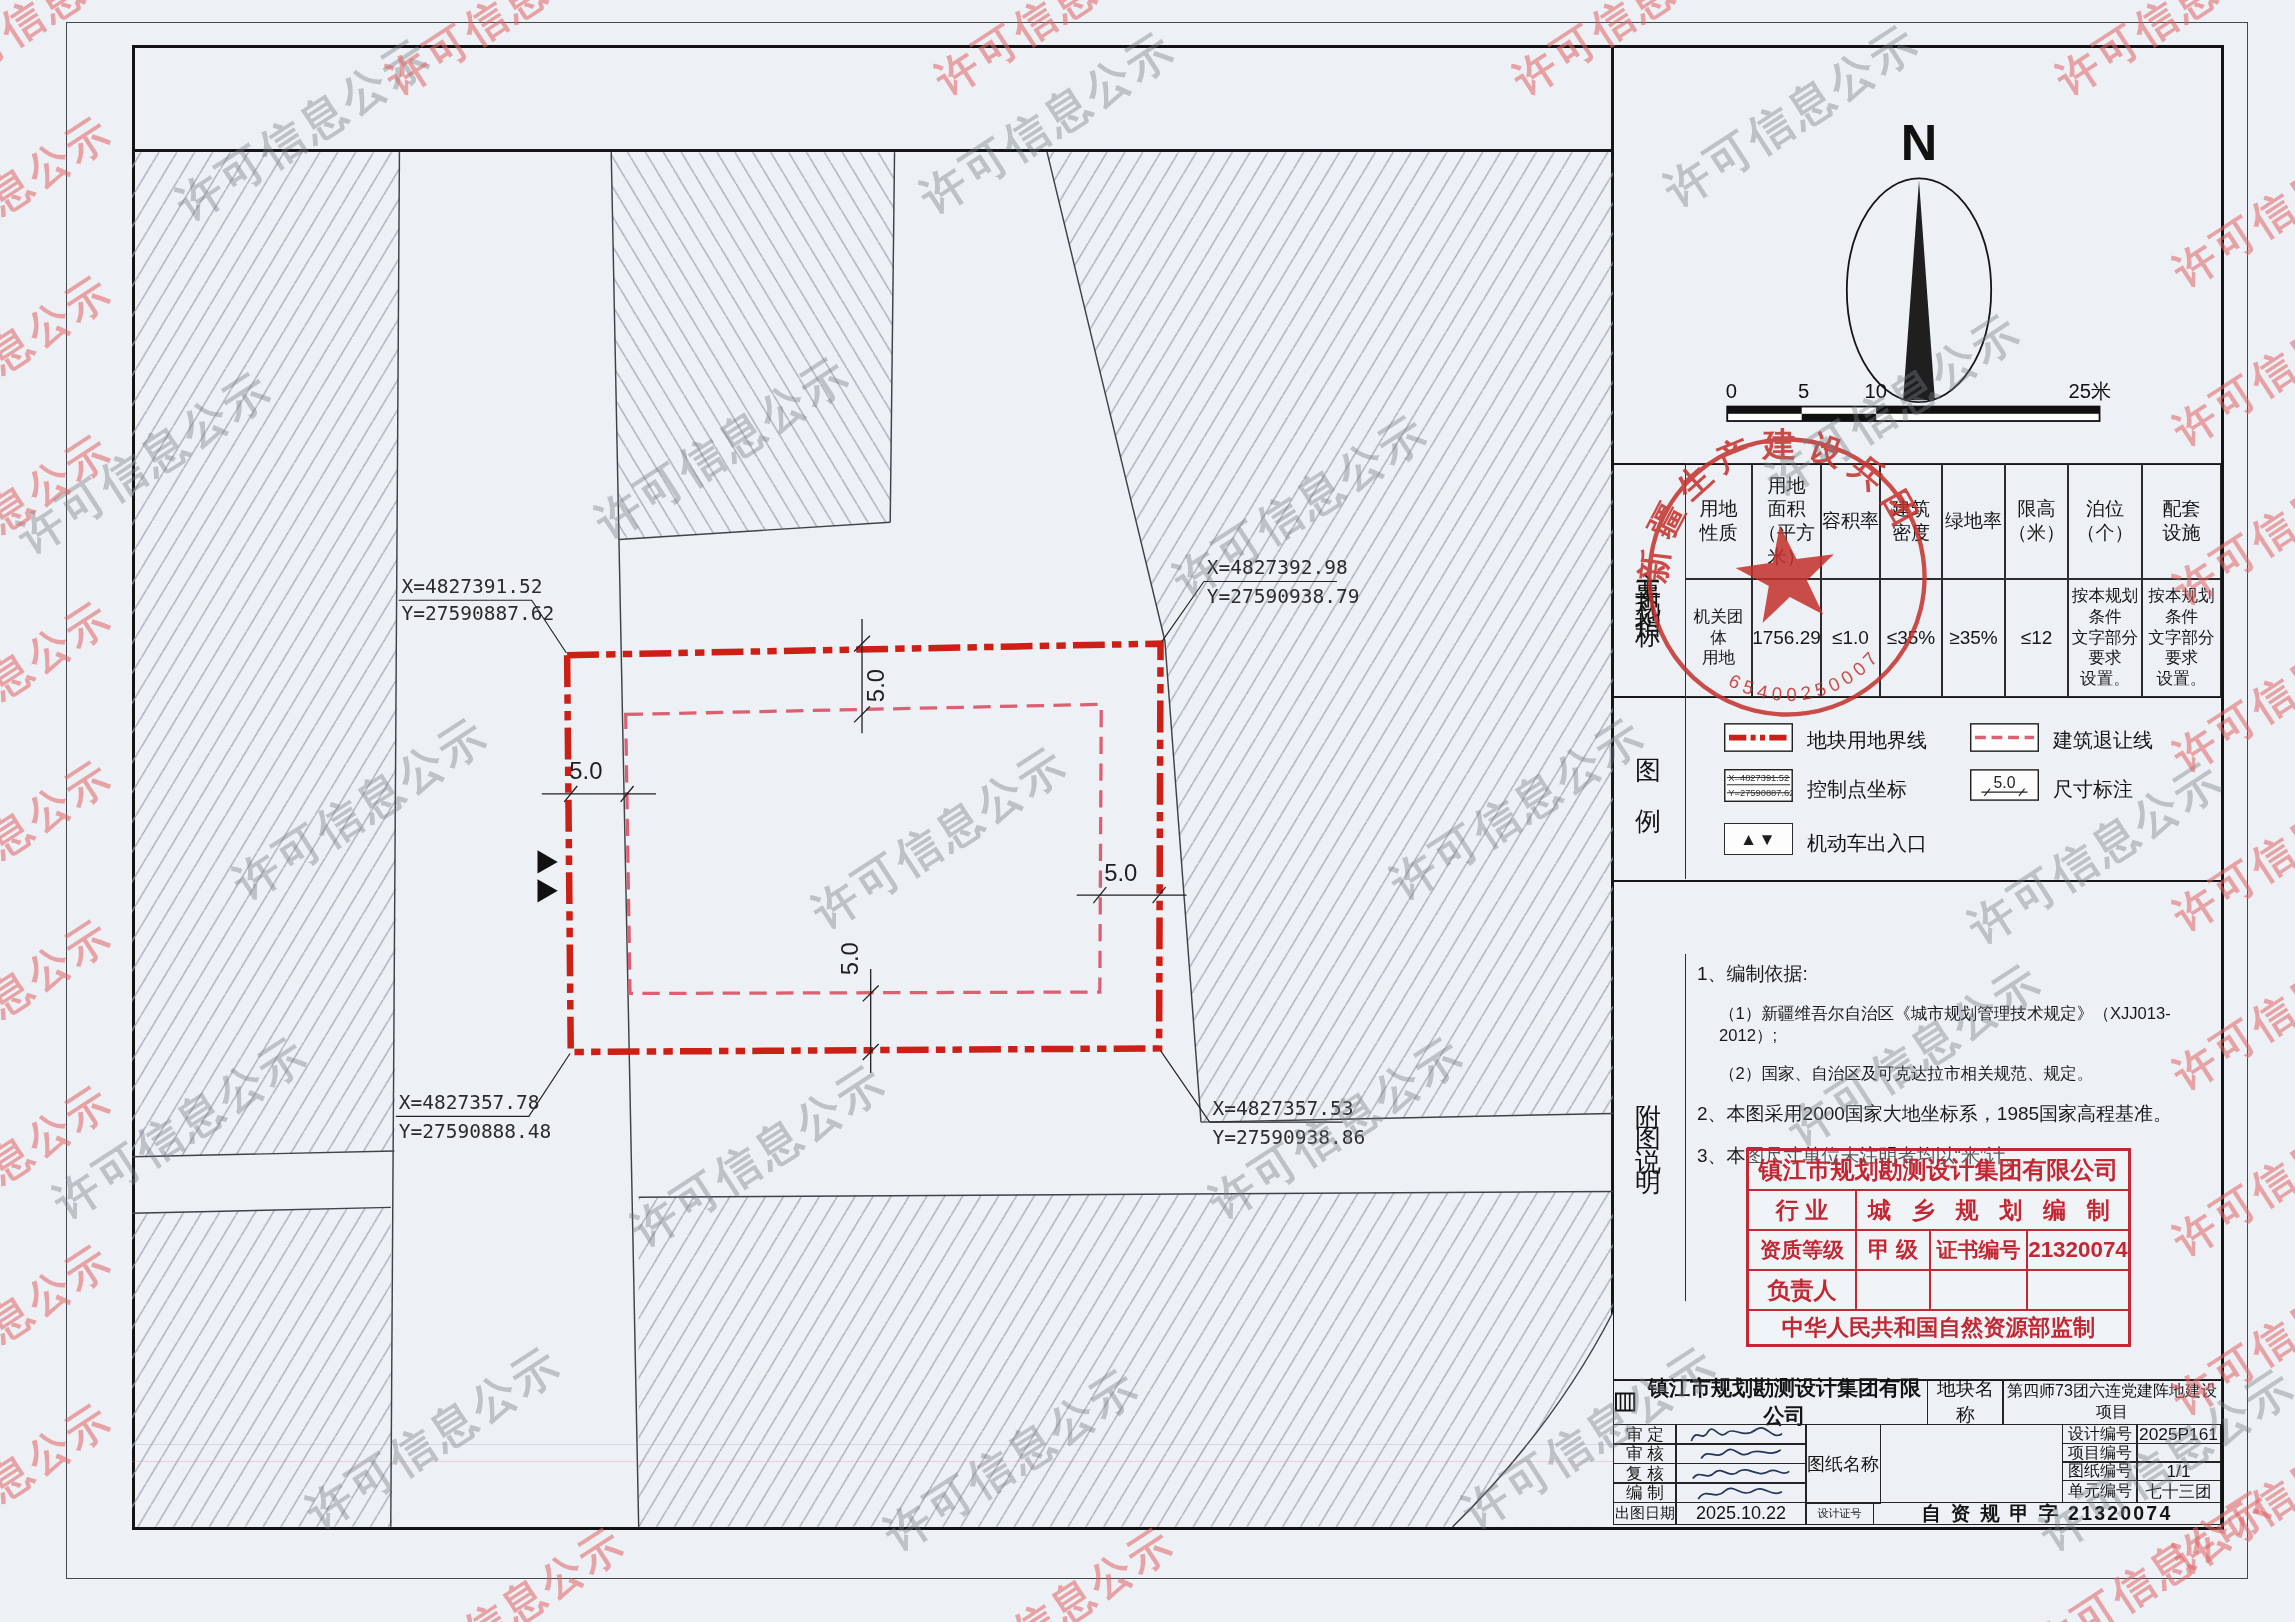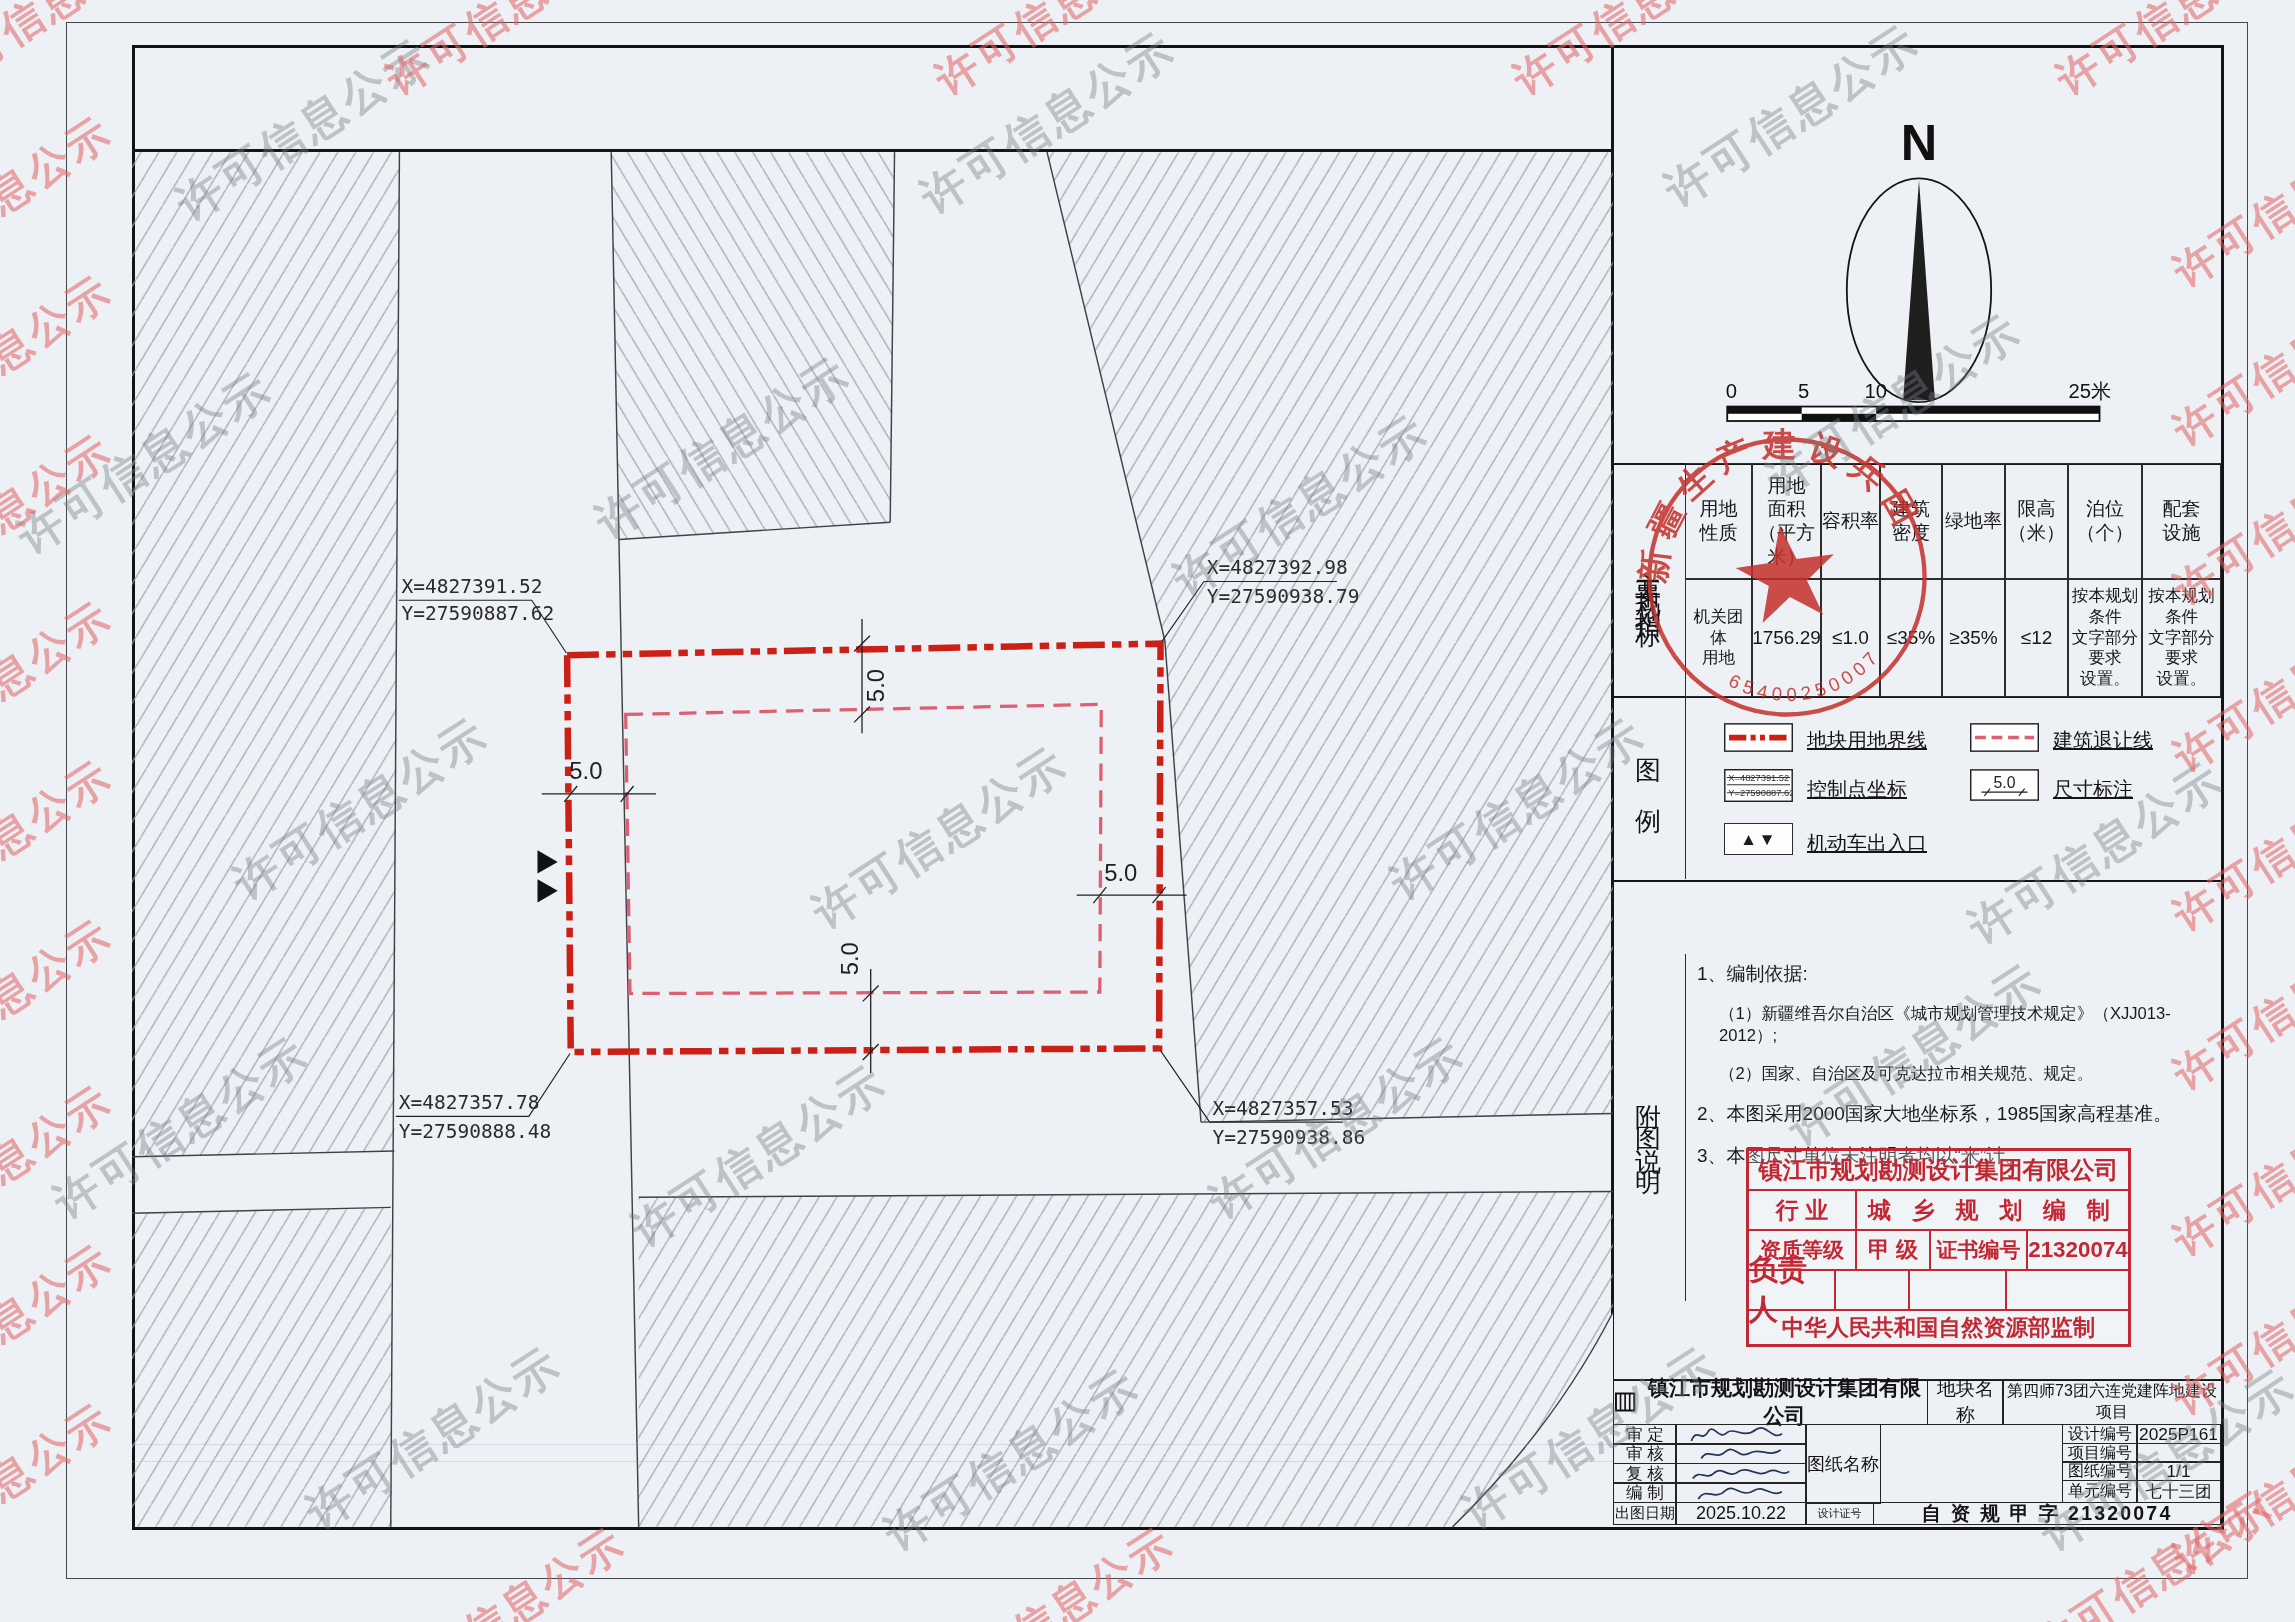--- a/index.html
+++ b/index.html
@@ -15,21 +15,21 @@
   .coord-label{font-family:"DejaVu Sans Mono","Liberation Mono",monospace;font-size:27px;fill:#2b2b2b;}
   .dim-text{font-size:33px;fill:#202020;}
   .vlabel{position:absolute;display:flex;align-items:center;justify-content:center;
           writing-mode:vertical-rl;text-orientation:upright;font-size:26px;color:#141414;}
   .cell{position:absolute;border:1.4px solid #2c2c2c;display:flex;align-items:center;justify-content:center;
         text-align:center;box-sizing:border-box;}
   .ind-table{position:absolute;left:1685px;top:463px;display:grid;
              grid-template-columns:67px 69px 59px 62px 63px 63px 74px 79px;grid-template-rows:116px 118px;}
   .ic{border:1.4px solid #2c2c2c;display:flex;align-items:center;justify-content:center;text-align:center;
       white-space:pre-line;font-size:19px;line-height:1.25;box-sizing:border-box;color:#161616;}
-  .legend-label{position:absolute;font-size:20px;color:#141414;text-decoration:underline;}
+  .legend-label{position:absolute;font-size:20px;color:#141414;}
   .notes{position:absolute;left:1697px;top:961px;width:523px;color:#1a1a1a;}
   .notes .n-main{font-size:19px;margin-bottom:16px;}
   .notes .n-sub{font-size:16.6px;margin:0 0 16px 22px;}
   .cert{position:absolute;left:1746px;top:1148px;width:379px;border:3.6px solid #c22834;background:rgba(255,255,255,.25);}
   .cert .crow{display:flex;border-bottom:2.2px solid #c22834;}
   .cert .crow:last-child{border-bottom:none;}
   .cert .ccell{border-right:2.2px solid #c22834;display:flex;align-items:center;justify-content:center;
                color:#c22834;font-weight:bold;box-sizing:border-box;}
   .cert .ccell:last-child{border-right:none;}
   .tb-cell{position:absolute;border:1.4px solid #242424;display:flex;align-items:center;box-sizing:border-box;
@@ -242,21 +242,21 @@
       <div class="ccell" style="width:108px;font-size:23px;">行  业</div>
       <div class="ccell" style="flex:1;font-size:23px;letter-spacing:7.2px;">城 乡 规 划 编 制</div>
     </div>
     <div class="crow" style="height:38px;">
       <div class="ccell" style="width:108px;font-size:21px;">资质等级</div>
       <div class="ccell" style="width:74px;font-size:22px;">甲 级</div>
       <div class="ccell" style="width:97px;font-size:21px;">证书编号</div>
       <div class="ccell" style="flex:1;font-size:22.4px;">21320074</div>
     </div>
     <div class="crow" style="height:38px;">
-      <div class="ccell" style="width:87px;font-size:29px;font-family:Liberation Serif, serif;">负责人</div>
+      <div class="ccell" style="width:108px;font-size:23px;font-family:Liberation Serif, serif;">负责人</div>
       <div class="ccell" style="width:74px;"></div>
       <div class="ccell" style="width:97px;"></div>
       <div class="ccell" style="flex:1;"></div>
     </div>
     <div class="crow" style="height:33px;">
       <div class="ccell" style="width:100%;font-size:22.4px;">中华人民共和国自然资源部监制</div>
     </div>
   </div>
 
   <div class="tb-cell" style="left:1613px;top:1379px;width:315px;height:46px;font-size:21px;font-weight:bold;gap:5.8px;">

